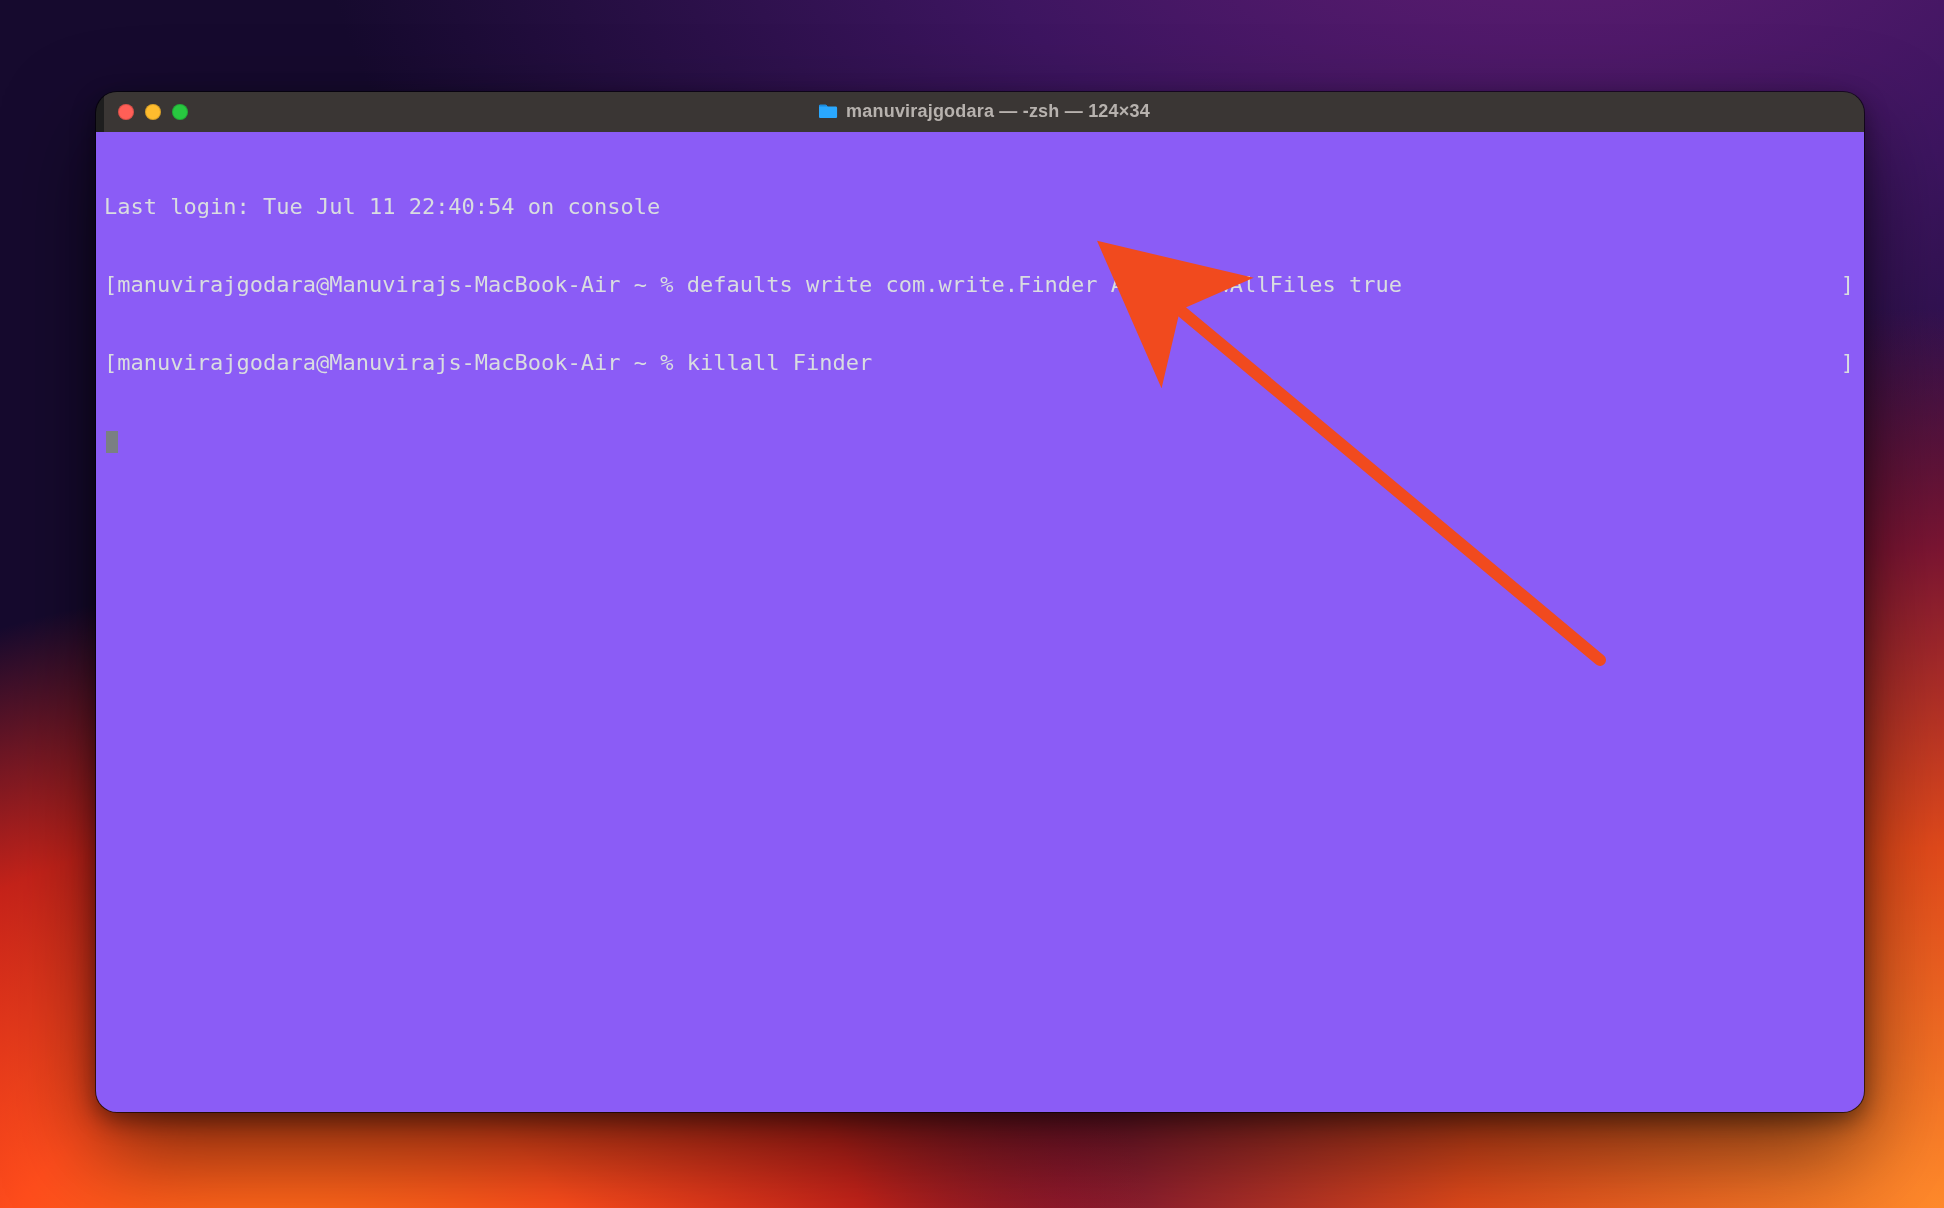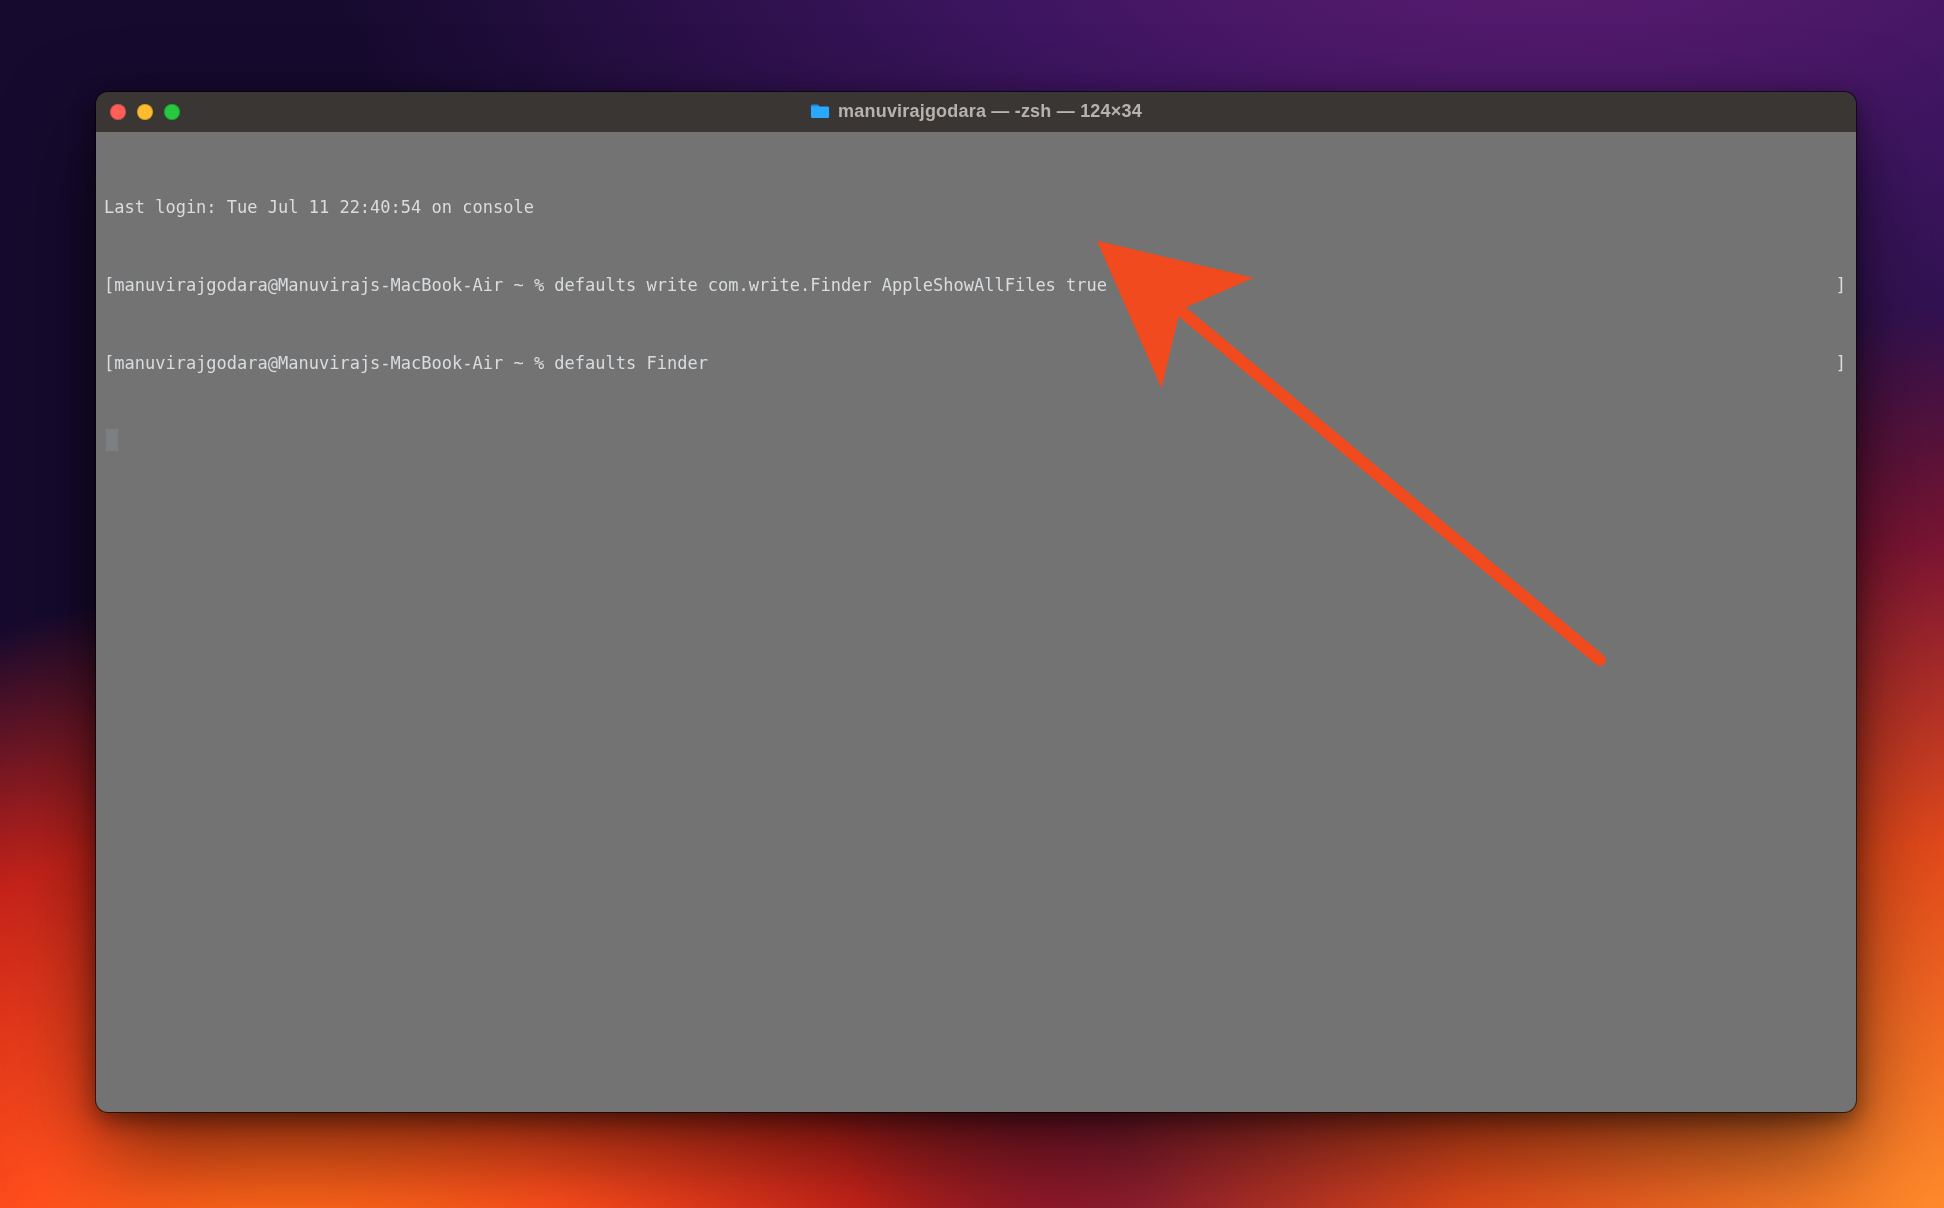--- a/index.html
+++ b/index.html
@@ -22,27 +22,28 @@
       linear-gradient(135deg, #120716 0%, #200a2f 35%, #3d1255 60%, #120716 100%);
   }
 
   
   .terminal-window {
     position: absolute;
     top: 92px;
     left: 96px;
     width: 1760px;
     height: 1020px;
-    border-radius: 12px;
+    border-radius: 21px;
     background: #1e1e1e;
     box-shadow:
       0 0 0 1px rgba(0,0,0,0.6),
       0 40px 90px rgba(0,0,0,0.55),
       0 8px 24px rgba(0,0,0,0.45);
     overflow: hidden;
+    padding-left: 8px;
   }
 
   .titlebar {
     height: 40px;
     background: #3a3634;
     display: flex;
     align-items: center;
     position: relative;
     border-bottom: 1px solid #2a2826;
   }
@@ -82,24 +83,24 @@
   .folder-icon {
     width: 20px;
     height: 16px;
     display: inline-block;
   }
 
   .terminal-body {
     position: absolute;
     top: 40px;
     left: 0; right: 0; bottom: 0;
-    background: #737373;
+    background: #8b5cf6;
     color: #d9dde0;
     font-family: "SF Mono", "Menlo", "Consolas", monospace;
-    font-size: 17px;
+    font-size: 22px;
     line-height: 26px;
     padding: 10px 8px;
     white-space: pre;
     overflow: hidden;
   }
 
   .term-line {
     display: block;
     position: relative;
   }
@@ -147,21 +148,21 @@
           </svg>
         </span>
         <span class="title-text">manuvirajgodara — -zsh — 124×34</span>
       </span>
     </div>
   </div>
 
   <div class="terminal-body">
     <span class="term-line"><span>Last login: Tue Jul 11 22:40:54 on console</span></span>
     <span class="term-line"><span>[</span><span>manuvirajgodara@Manuvirajs-MacBook-Air ~ % defaults write com.write.Finder AppleShowAllFiles true</span><span class="right-bracket">]</span></span>
-    <span class="term-line"><span>[</span><span>manuvirajgodara@Manuvirajs-MacBook-Air ~ % defaults Finder</span><span class="right-bracket">]</span></span>
+    <span class="term-line"><span>[</span><span>manuvirajgodara@Manuvirajs-MacBook-Air ~ % killall Finder</span><span class="right-bracket">]</span></span>
     <span class="term-line"><span></span><span class="cursor-block"></span></span>
   </div>
 </div>
 
 <svg class="annotation-arrow" style="left:0; top:0;" width="1944" height="1208">
   <defs>
     <marker id="arrowhead" markerWidth="14" markerHeight="14" refX="3" refY="6" orient="auto">
       <path d="M0,0 L12,6 L0,12 L3,6 Z" fill="#f14a1e"></path>
     </marker>
   </defs>

